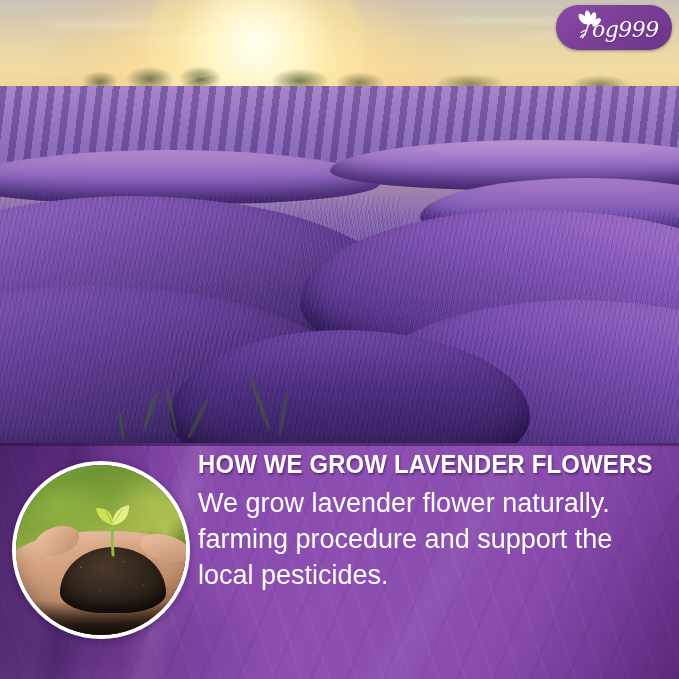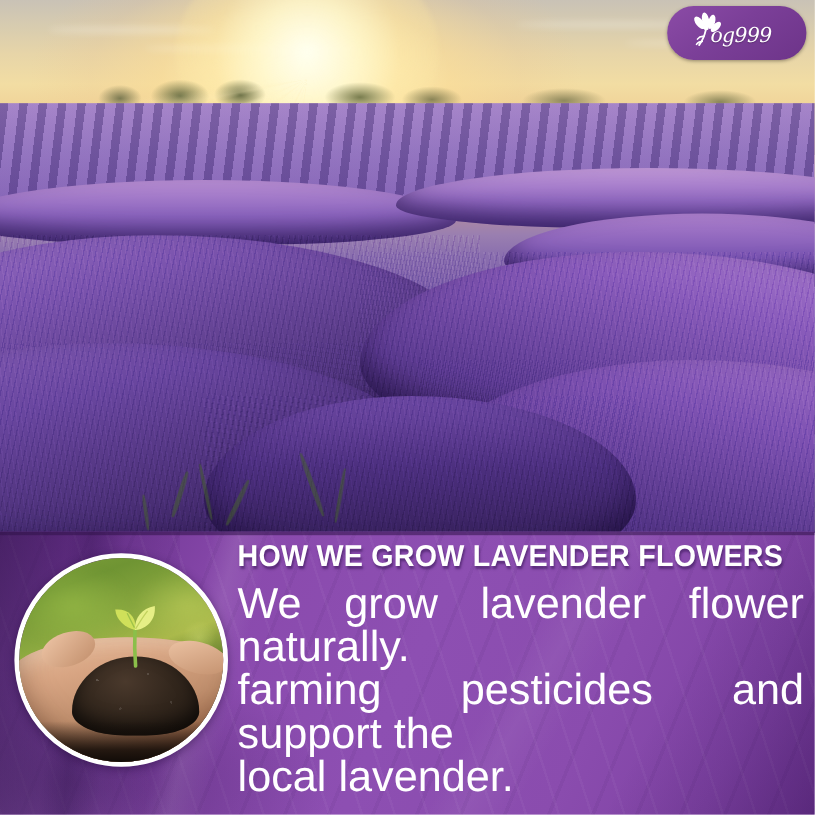--- a/index.html
+++ b/index.html
@@ -61,21 +61,21 @@
       repeating-linear-gradient(-78deg, rgba(28,10,60,.18) 0 1px, rgba(0,0,0,0) 1px 5px);
     mix-blend-mode:overlay;}
   .stems{position:absolute;background:rgba(70,95,45,.55);border-radius:40%;filter:blur(.6px);}
 
   
   #logo{position:absolute;left:556px;top:5px;width:116px;height:45px;border-radius:22px;
     background:linear-gradient(145deg,#8b4ba6 0%,#7b3f98 45%,#6d3489 100%);
     box-shadow:0 1px 3px rgba(0,0,0,.35);}
   #logo .flower{position:absolute;left:16px;top:5px;width:34px;height:34px;}
   #logo .brand{position:absolute;left:36px;top:14px;width:80px;color:#fff;
-    font-family:"DejaVu Serif",serif;font-style:italic;font-size:17px;line-height:22px;
+    font-family:"DejaVu Serif",serif;font-style:italic;font-size:22px;line-height:22px;
     letter-spacing:-.5px;text-shadow:0 1px 1px rgba(0,0,0,.25);}
 
   
   #banner{position:absolute;left:0;top:443px;width:679px;height:236px;overflow:hidden;
     background:linear-gradient(115deg,#5d2b7e 0%,#6f3693 10%,#8a4aad 28%,#8d4fb2 50%,#8a4cae 72%,#7f43a4 88%,#6f3693 100%);}
   #banner .satin{position:absolute;inset:0;
     background:
       linear-gradient(68deg, rgba(255,255,255,.10) 0%, rgba(255,255,255,0) 18%),
       linear-gradient(-62deg, rgba(40,10,70,.30) 0%, rgba(40,10,70,0) 22%),
       radial-gradient(ellipse 300px 150px at 60px 210px, rgba(40,12,70,.42) 0%, rgba(40,12,70,0) 72%),
@@ -124,21 +124,21 @@
     background:linear-gradient(to bottom,rgba(18,12,8,0) 0%,rgba(18,12,8,.85) 70%,#120c08 100%);}
 
   
   #heading{position:absolute;left:198px;top:450px;width:470px;
     color:#fff;font-family:"Liberation Sans",sans-serif;font-weight:700;
     font-size:25px;line-height:29px;letter-spacing:.2px;white-space:nowrap;
     transform:scaleX(.955);transform-origin:left center;
     text-shadow:1px 2px 2px rgba(50,18,78,.55);}
   #bodytext{position:absolute;left:198px;top:485px;width:472px;
     color:#fff;font-family:"Liberation Sans",sans-serif;font-weight:400;
-    font-size:36px;line-height:36px;text-align:justify;}
+    font-size:27px;line-height:36px;text-align:justify;}
   #bodytext .last{text-align:left;}
 </style>
 </head>
 <body>
 
 <div id="stage">
 
   <div id="photo">
     <div class="sky">
       <div class="cloudstreak" style="left:40px;top:22px;width:140px;height:6px;"></div>
@@ -217,17 +217,17 @@
       <path d="M24 14 C26 18 28 22 30 26" stroke="#9ec24a" stroke-width="1.1" fill="none"></path>
       <path d="M41 12 C37 17 34 22 31 27" stroke="#c2d25e" stroke-width="1.1" fill="none"></path>
     </svg>
     <div class="groundbot"></div>
   </div>
 
   <div id="heading">HOW WE GROW LAVENDER FLOWERS</div>
 
   <div id="bodytext">
     <div>We grow lavender flower naturally.</div>
-    <div>farming pesticides and support the</div>
-    <div class="last">local lavender.</div>
+    <div>farming procedure and support the</div>
+    <div class="last">local pesticides.</div>
   </div>
 
 </div>
 
 </body></html>

